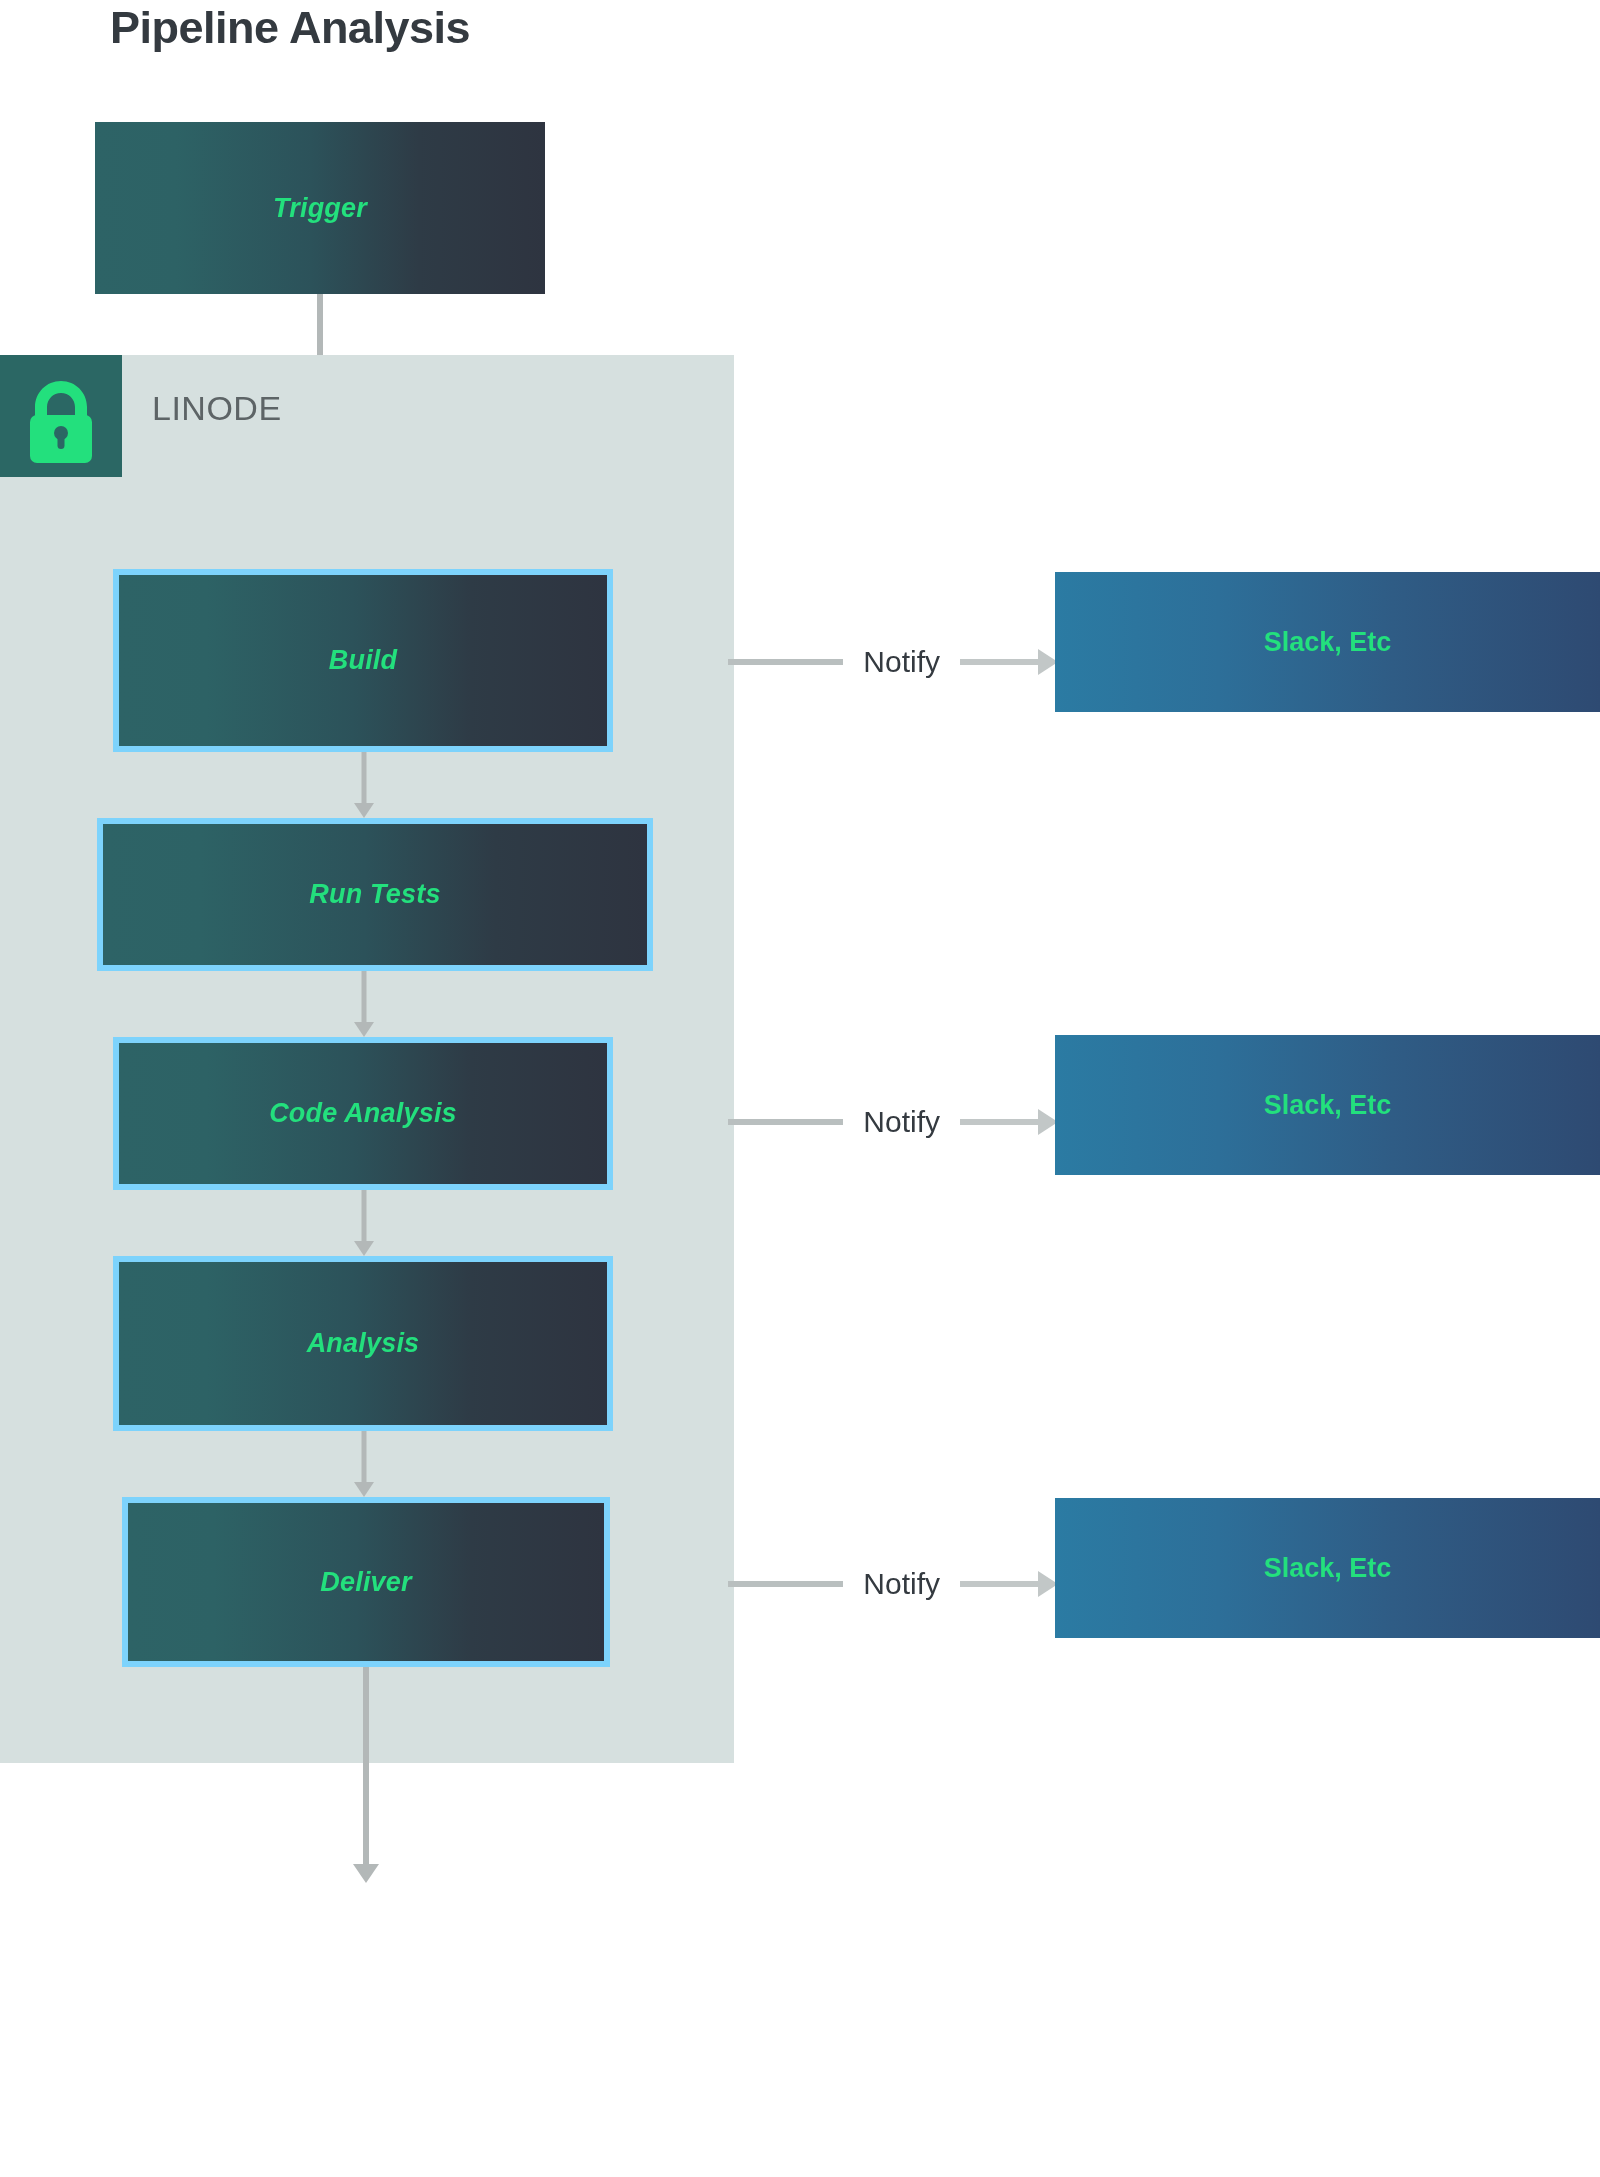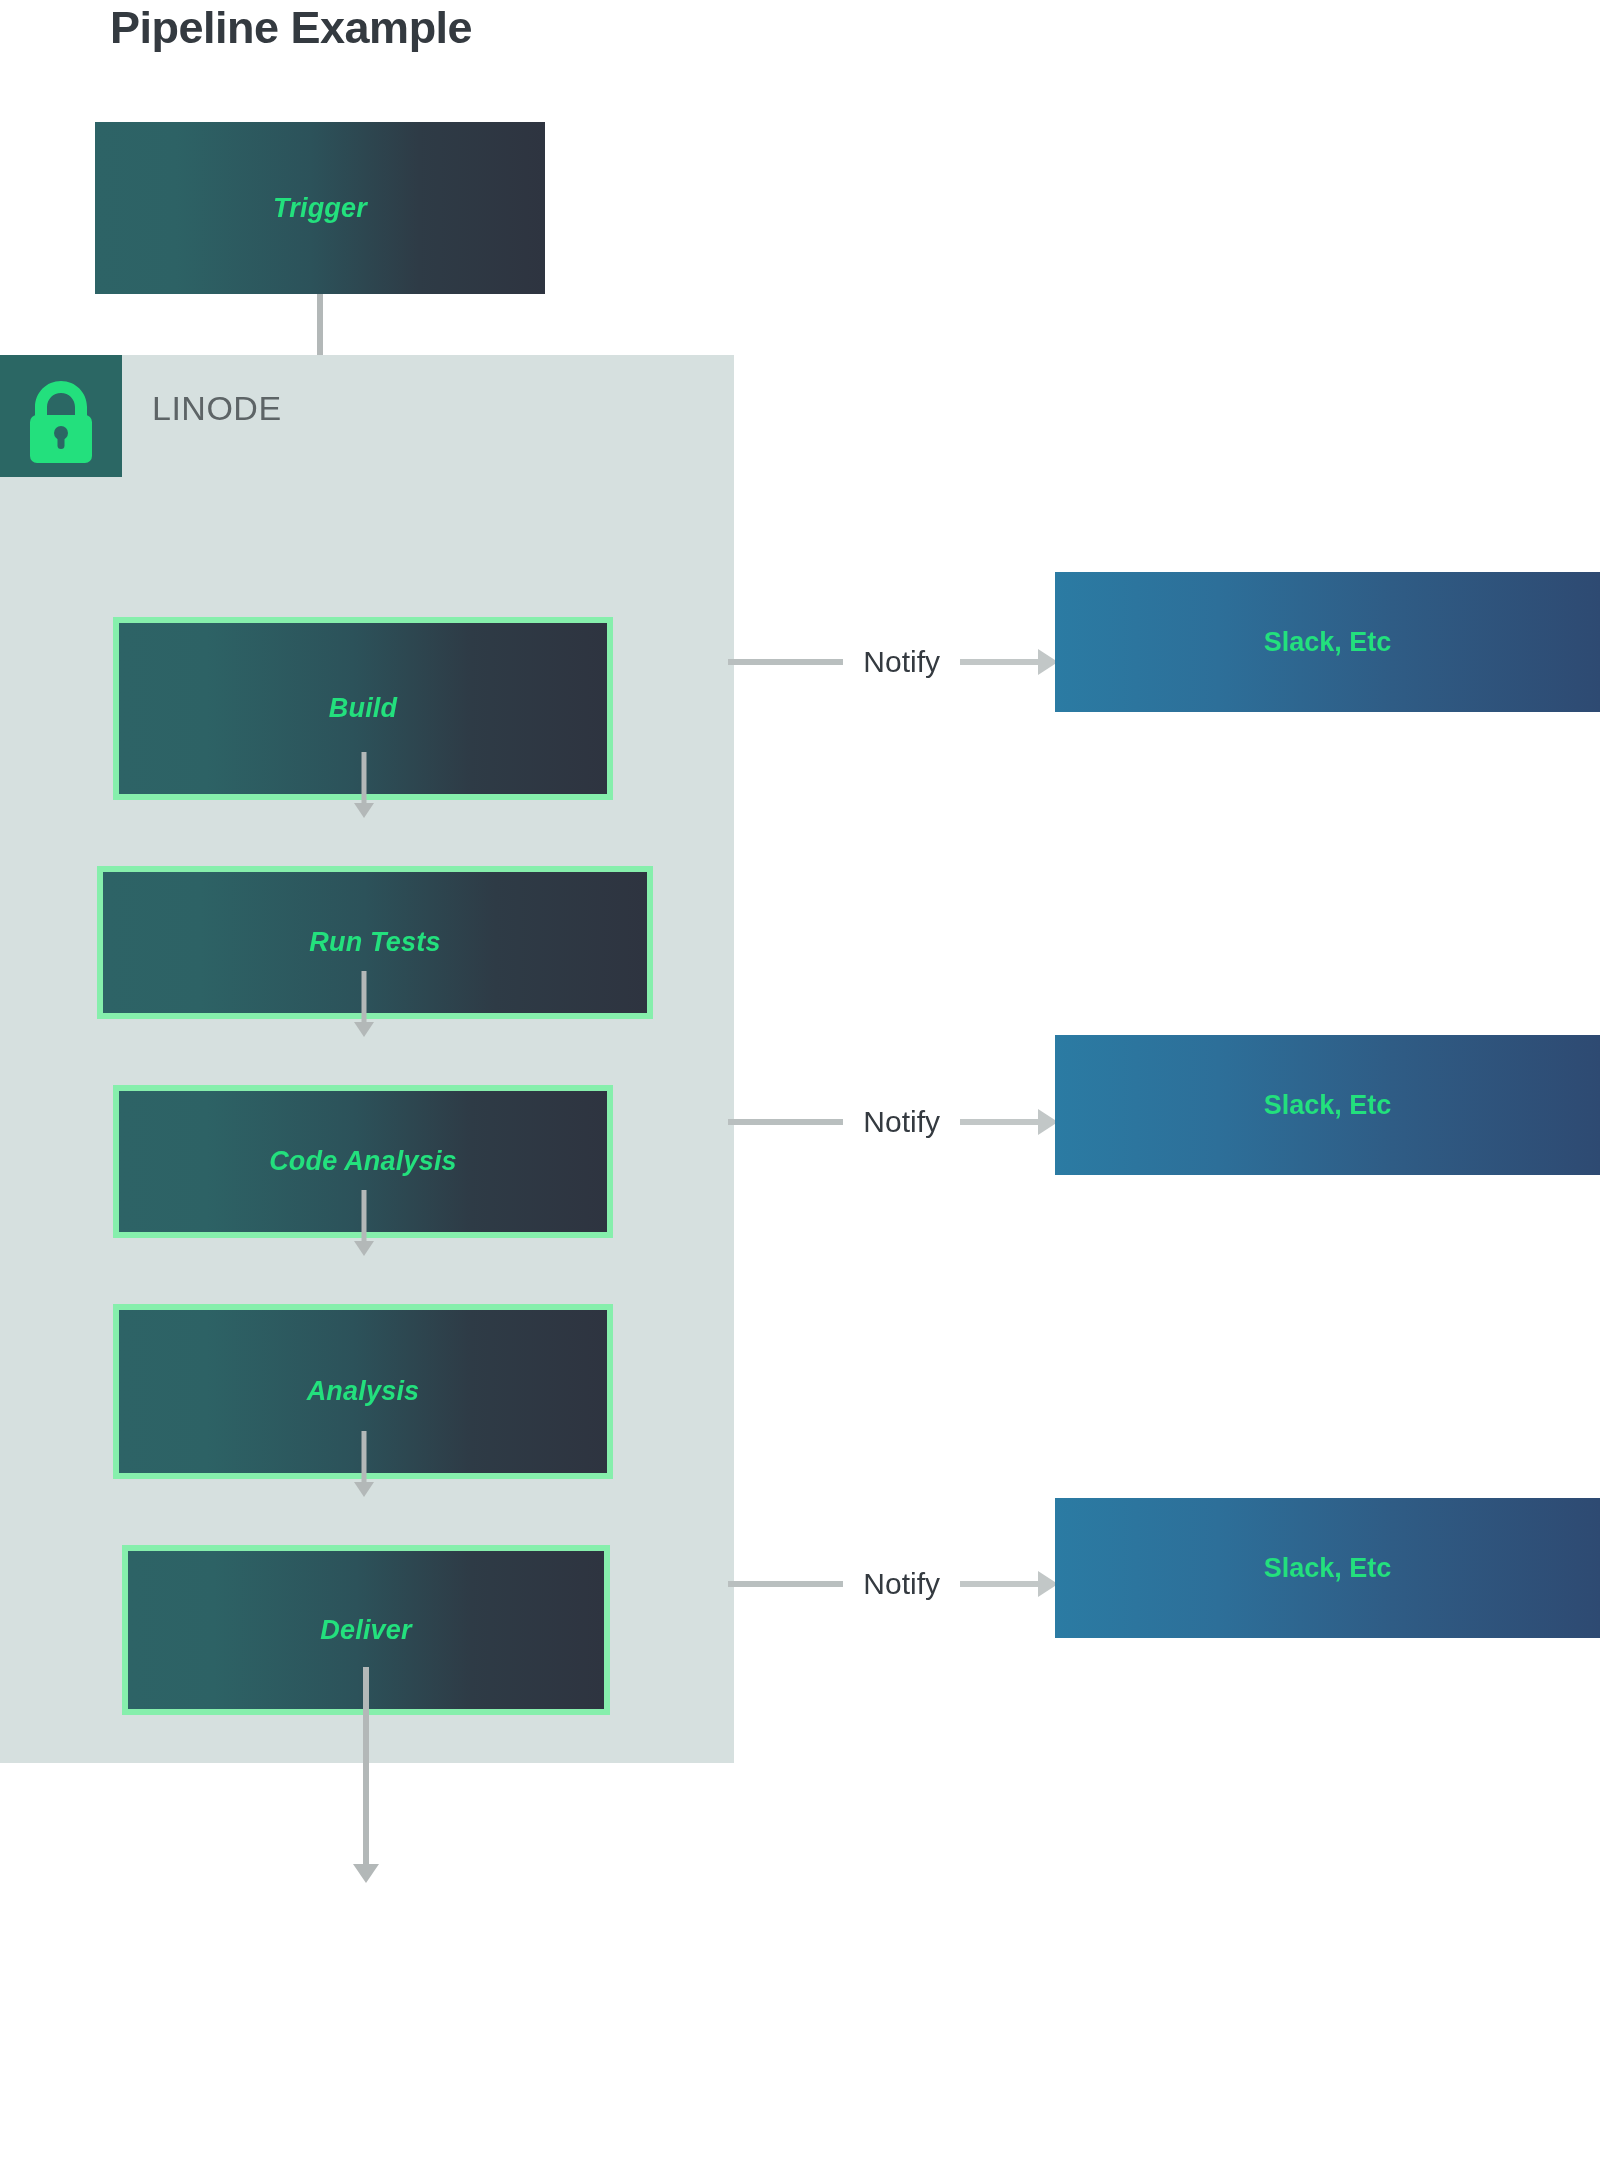--- a/index.html
+++ b/index.html
@@ -54,24 +54,23 @@
     top: 389px;
     font-size: 34px;
     color: #5d6466;
     letter-spacing: 0.5px;
     white-space: nowrap;
   }
 
   
   .stage-frame {
     position: absolute;
-    background: #86efac;
+    background: #7dd3fc;
     padding: 6px;
     box-sizing: border-box;
-    margin-top: 48px;
   }
   .stage-box, .trigger-box {
     width: 100%;
     height: 100%;
     background: linear-gradient(90deg, #2d6366 0%, #2d6265 18%, #2c525a 48%, #2e3b46 72%, #2e3440 100%);
     display: flex;
     align-items: center;
     justify-content: center;
     box-sizing: border-box;
     font-style: italic;
@@ -186,21 +185,21 @@
     font-weight: bold;
     color: #23e07d;
     pointer-events: none;
   }
 </style>
 </head>
 <body>
 
 <div id="canvas">
 
-  <div class="page-title">Pipeline Example</div>
+  <div class="page-title">Pipeline Analysis</div>
 
   <div class="trigger-outer">
     <div class="trigger-box">
       <span class="stage-label">Trigger</span>
     </div>
   </div>
 
   <div class="v-conn" style="left:307px; top:294px; height:100px;">
     <div class="shaft" style="height:81px;"></div>
     <div class="head" style="top:81px;"></div>

